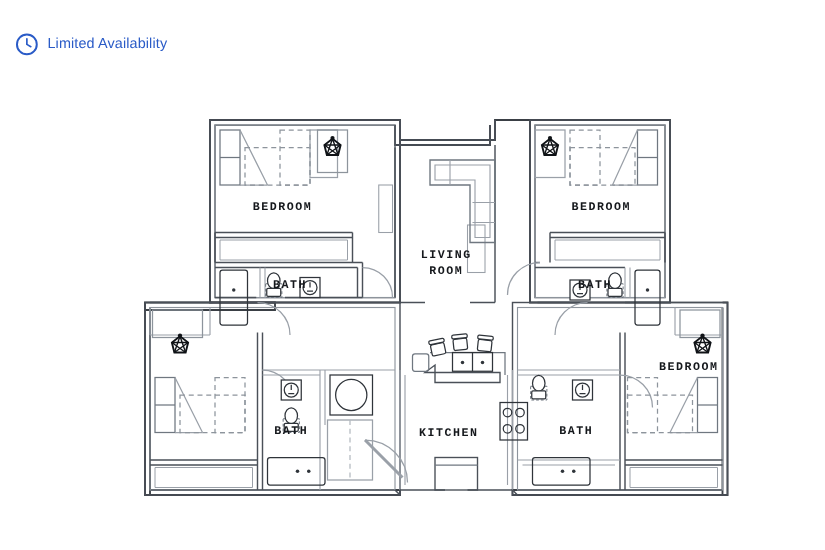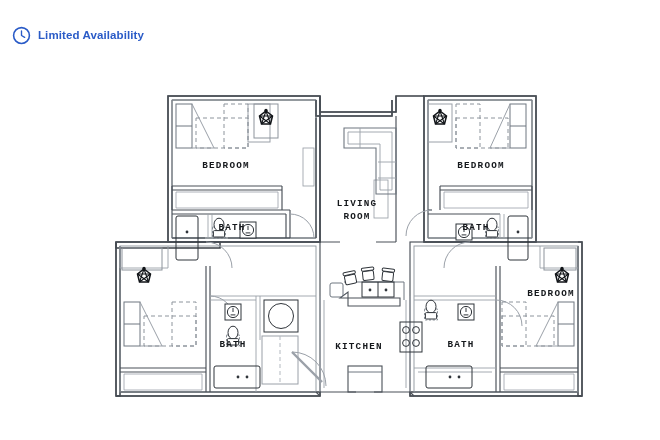--- a/index.html
+++ b/index.html
@@ -10,21 +10,21 @@
   }
   
   #availability-badge{
     position:absolute;left:12px;top:26px;
     display:flex;align-items:center;gap:7px;
   }
   #availability-badge .clock-icon{
     width:19px;height:19px;flex:0 0 19px;display:block;
   }
   #availability-badge .badge-label{
-    font-size:11.5px;font-weight:700;letter-spacing:.1px;
+    font-size:11.5px;font-weight:400;letter-spacing:.1px;
     color:#2a5bc7;white-space:nowrap;line-height:1;
   }
   
   #floorplan-canvas{
     position:absolute;left:0;top:0;width:644px;height:440px;
   }
   #floorplan-canvas svg{display:block;}
   .rm-label{
     font-family:"Liberation Mono","DejaVu Sans Mono",monospace;
     font-size:9.3px;font-weight:700;letter-spacing:1.2px;

